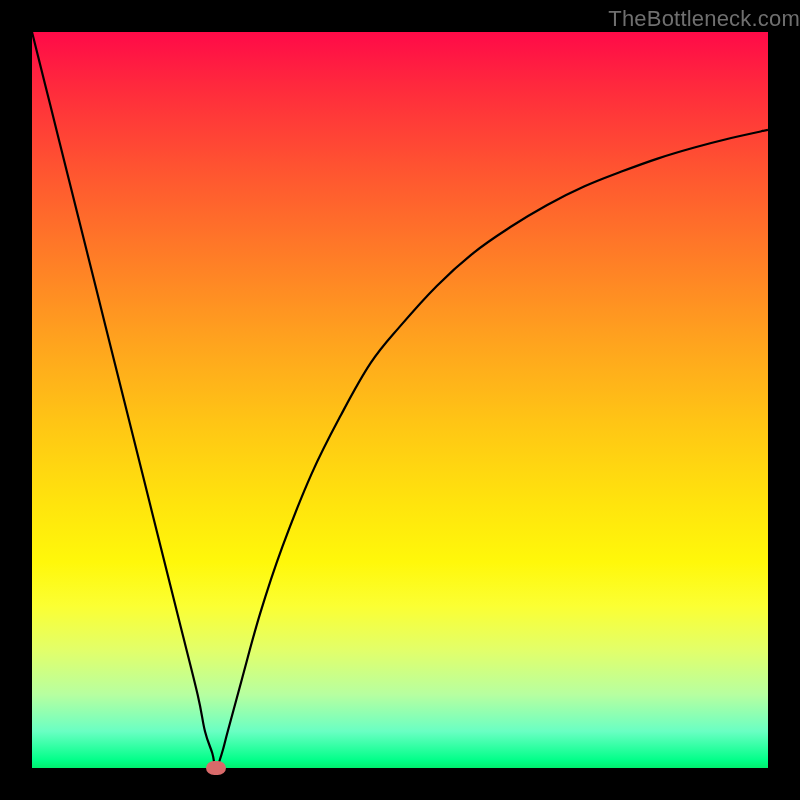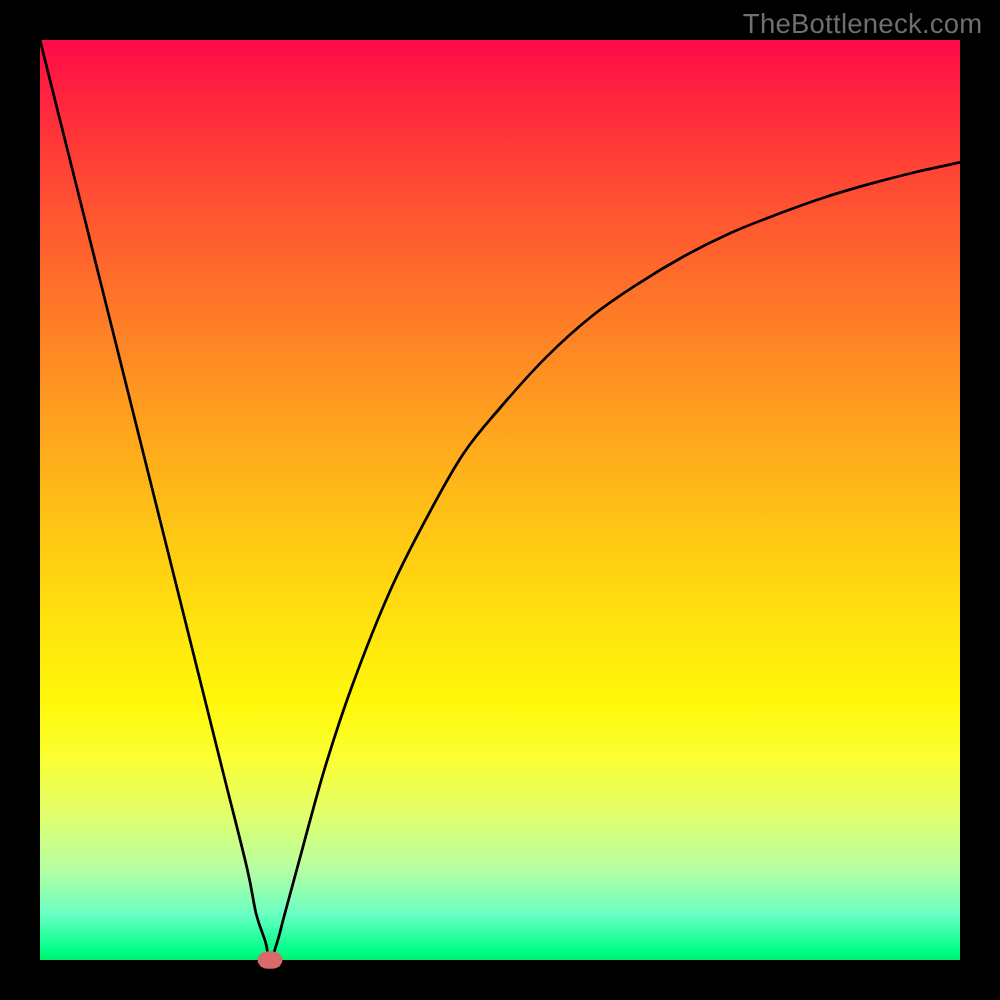--- a/index.html
+++ b/index.html
@@ -13,21 +13,21 @@
   }
   .frame {
     position: relative;
     width: 800px;
     height: 800px;
     background: #000000;
   }
   .attribution {
     position: absolute;
     top: 6px;
-    right: 14px;
+    right: 0;
     color: #6f6f6f;
     font-size: 22px;
     font-weight: 500;
     letter-spacing: 0.2px;
   }
   .plot {
     position: absolute;
     left: 32px;
     top: 32px;
     width: 736px;

